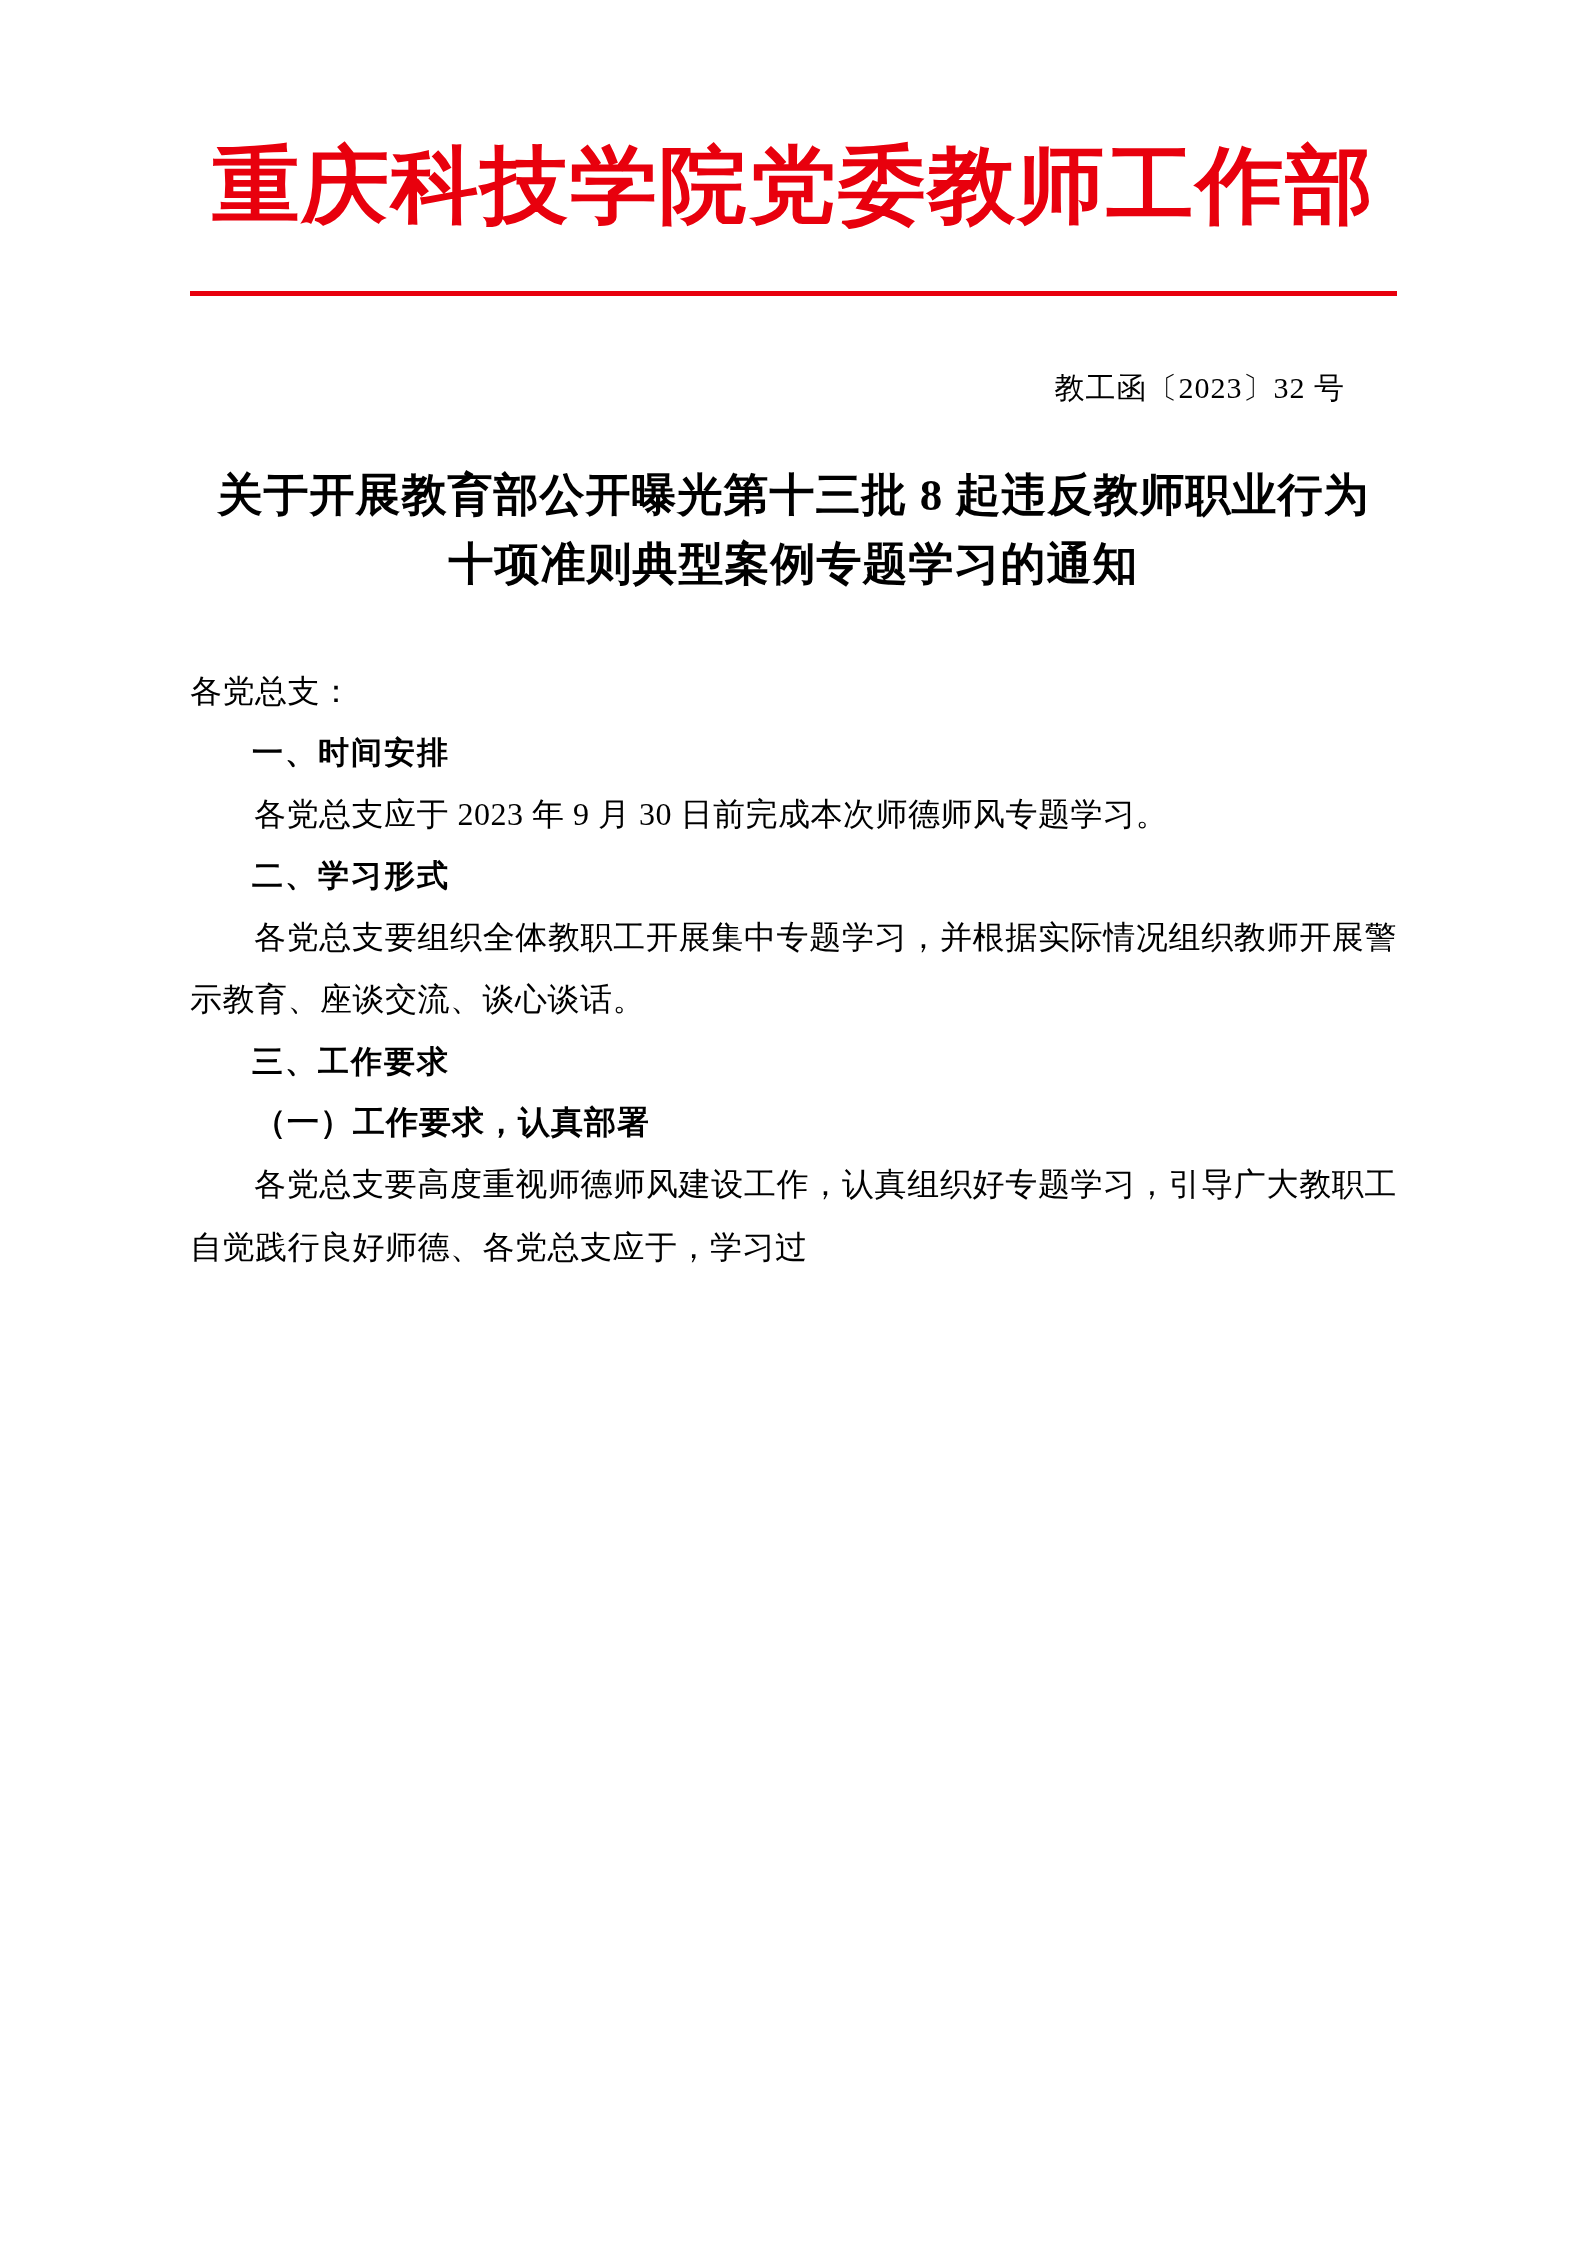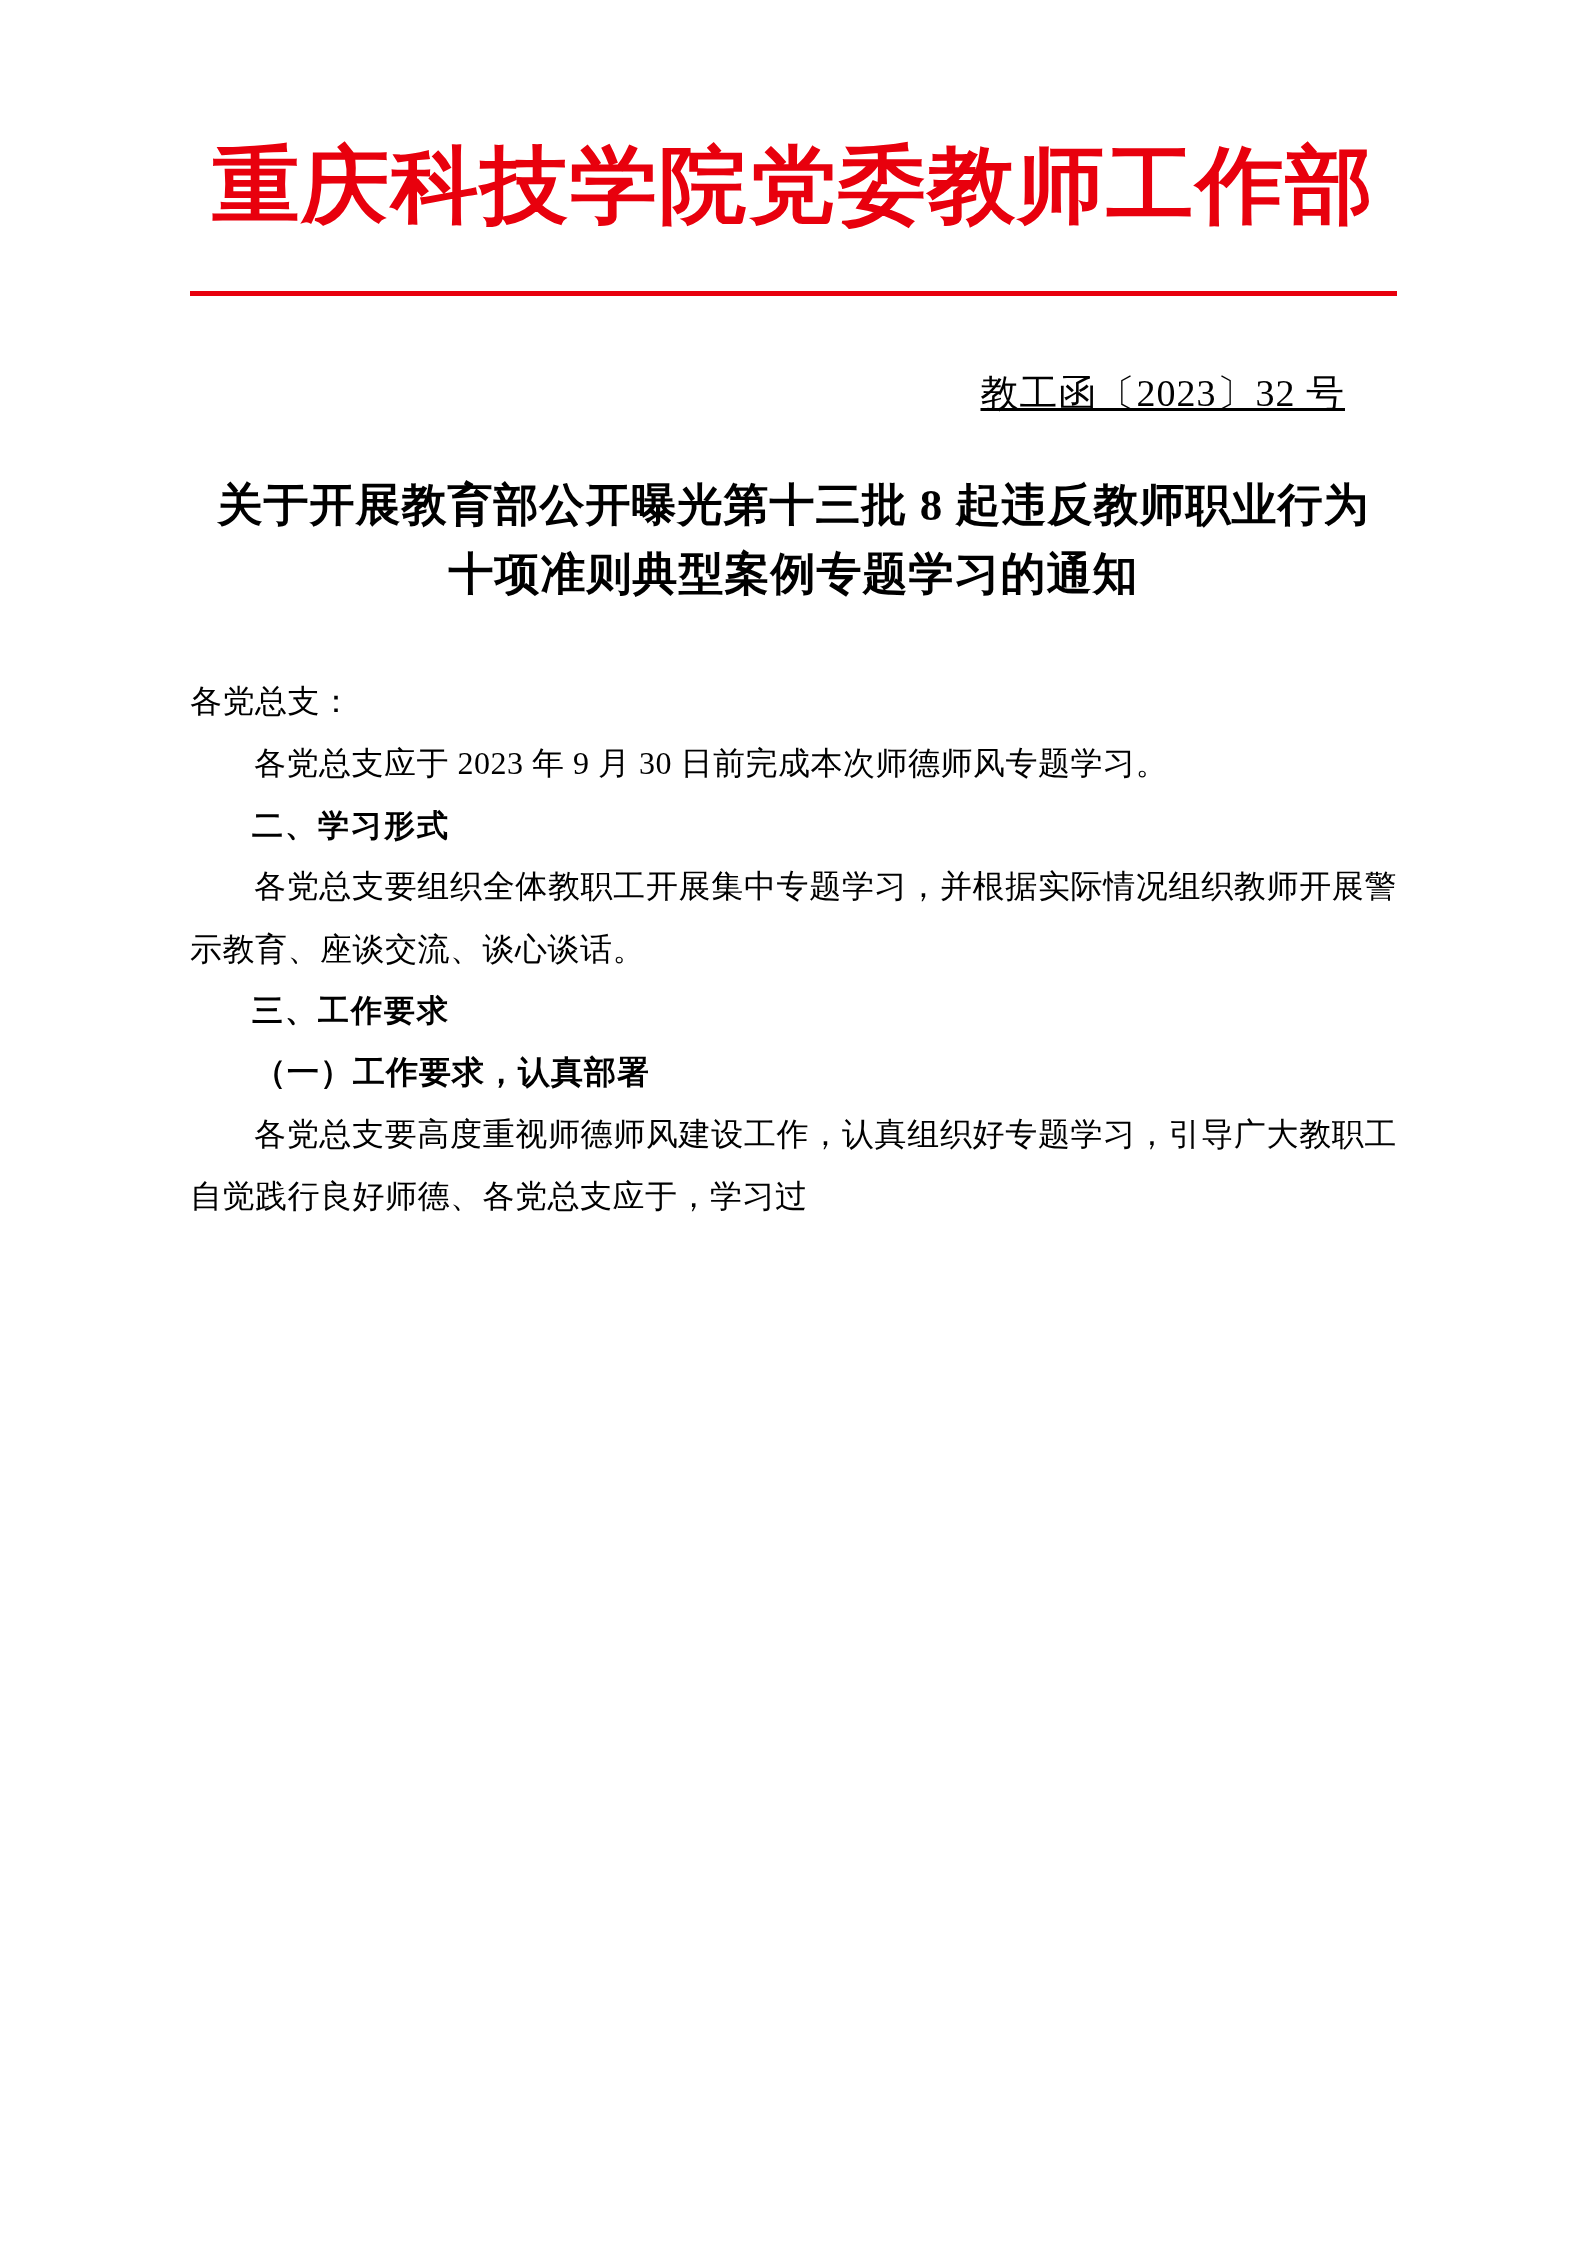--- a/index.html
+++ b/index.html
@@ -46,24 +46,23 @@
     height: 5px;
     background: #e8000d;
     width: 100%;
   }
 
   
   .doc-number {
     margin-top: 72px;
     text-align: right;
     padding-right: 52px;
-    font-size: 38px;
+    font-size: 30px;
     letter-spacing: 1px;
     font-family: "Liberation Serif", "DejaVu Serif", serif;
-    text-decoration: underline;
   }
 
   
   .doc-title {
     margin-top: 52px;
     text-align: center;
     font-size: 45px;
     font-weight: bold;
     line-height: 1.55;
     letter-spacing: 1px;
@@ -114,20 +113,21 @@
 
   <div class="doc-number">教工函〔2023〕32 号</div>
 
   <div class="doc-title">关于开展教育部公开曝光第十三批 8 起违反教师职业行为十项准则典型案例专题学习的通知</div>
 
   <div class="body-block">
 
     <p class="salutation">各党总支：</p>
 
 
+    <p class="heading">一、时间安排</p>
     <p class="para">各党总支应于 2023 年 9 月 30 日前完成本次师德师风专题学习。</p>
 
     <p class="heading">二、学习形式</p>
     <p class="para">各党总支要组织全体教职工开展集中专题学习，并根据实际情况组织教师开展警示教育、座谈交流、谈心谈话。</p>
 
     <p class="heading">三、工作要求</p>
     <p class="subheading">（一）工作要求，认真部署</p>
     <p class="para">各党总支要高度重视师德师风建设工作，认真组织好专题学习，引导广大教职工自觉践行良好师德、各党总支应于，学习过</p>
 
   </div>

